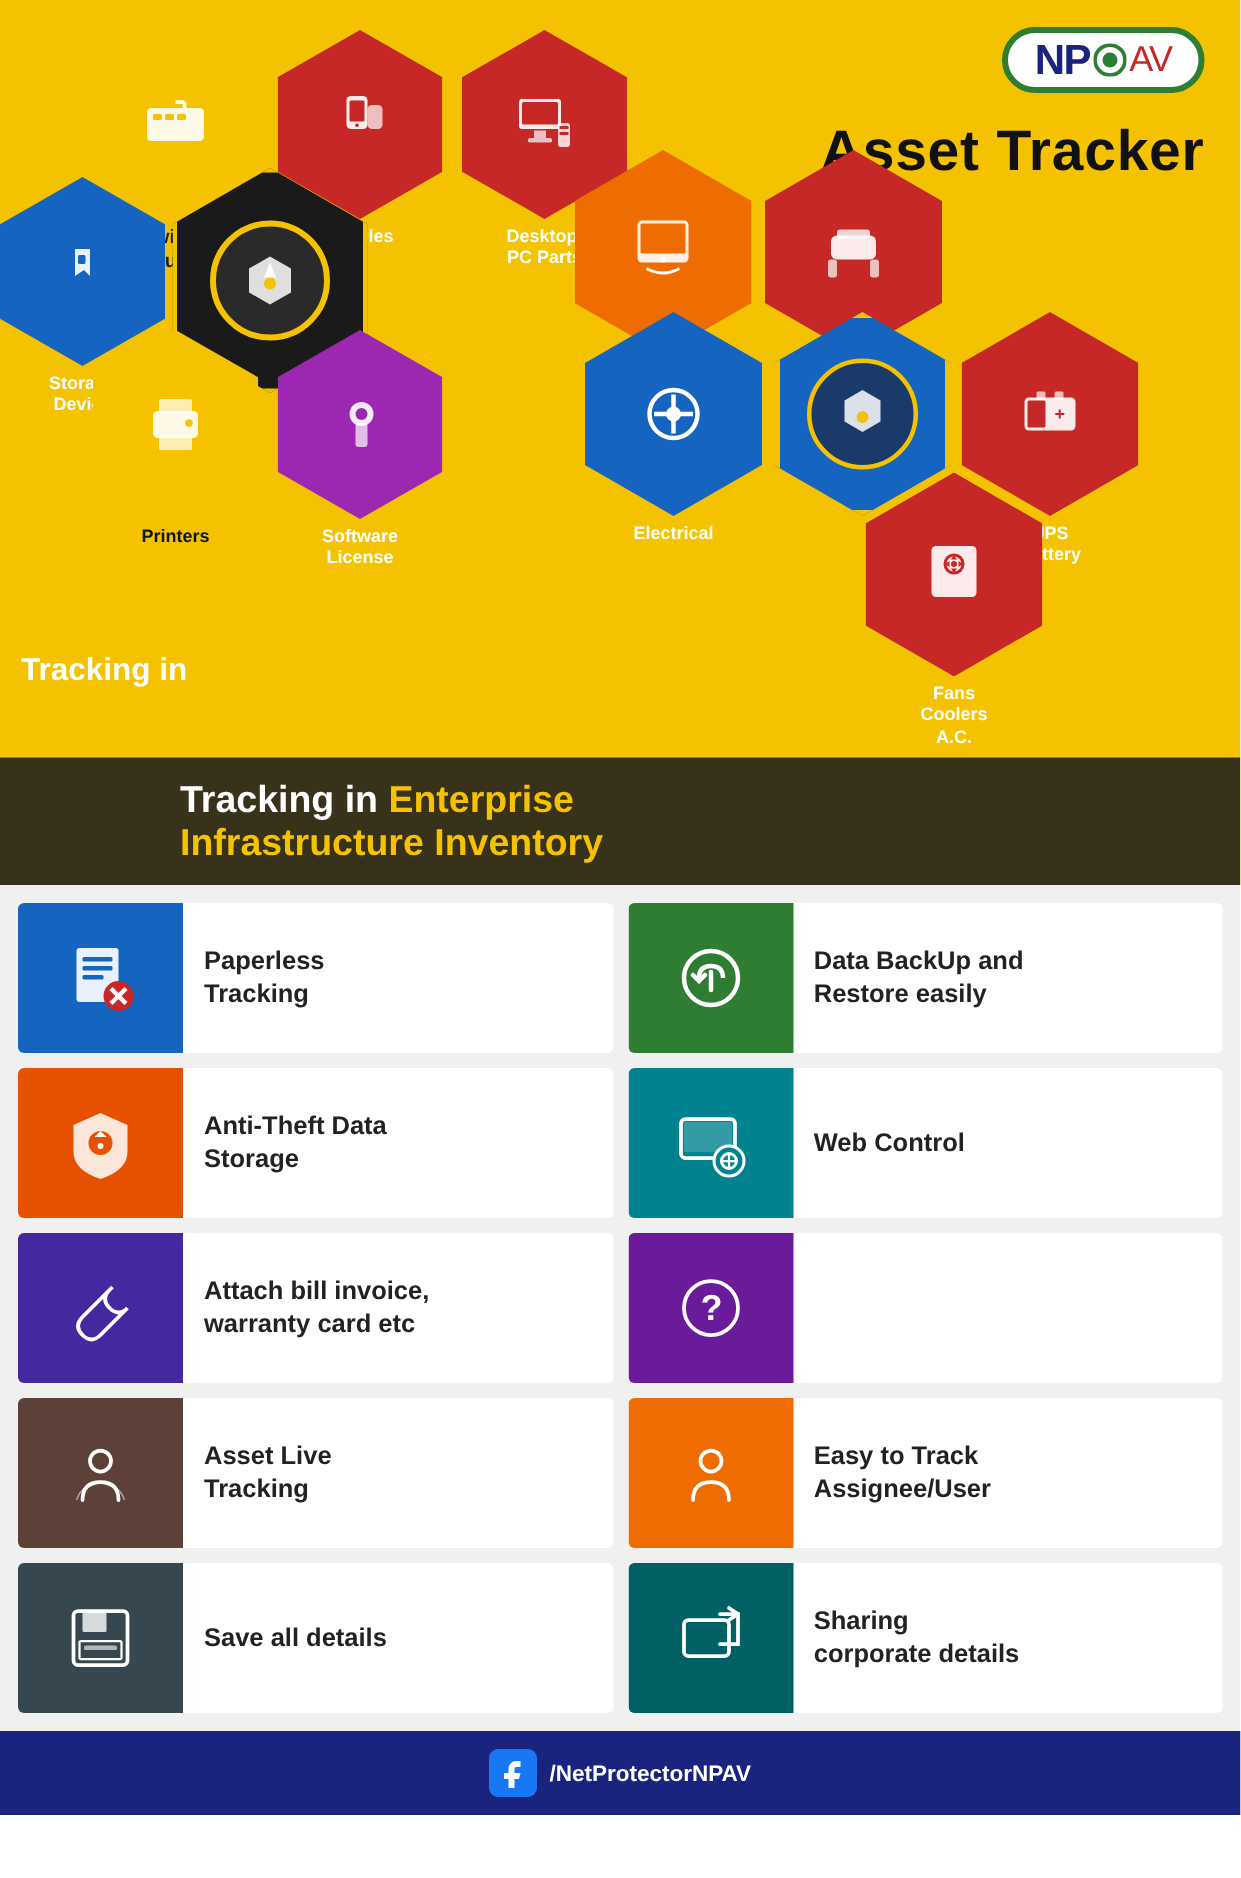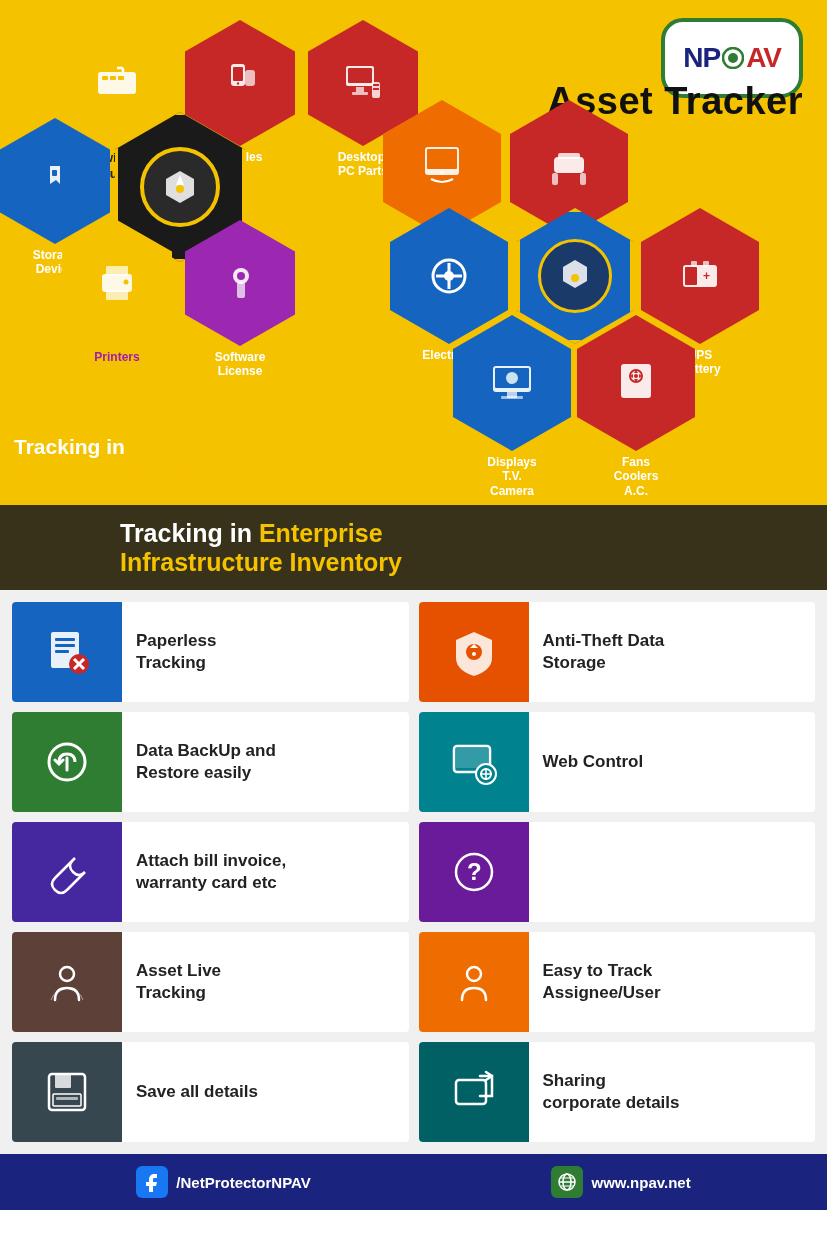--- a/index.html
+++ b/index.html
@@ -21,34 +21,34 @@
     }
 
     
     .logo-badge {
       position: absolute;
       top: 18px;
       right: 24px;
       background: #fff;
       border: 4px solid #2e7d32;
       border-radius: 22px;
-      padding: 20px 18px;
+      padding: 2px 18px;
       display: flex;
       align-items: center;
       gap: 0;
     }
     .logo-np {
       font-size: 28px;
       font-weight: 900;
       color: #1a237e;
       letter-spacing: -1px;
     }
     .logo-av {
-      font-size: 28px;
-      font-weight: 700;
+      font-size: 24px;
+      font-weight: 400;
       color: #c62828;
       letter-spacing: -1px;
     }
 
     .asset-tracker-title {
       position: absolute;
       top: 80px;
       right: 24px;
       font-size: 38px;
       font-weight: 900;
@@ -294,21 +294,21 @@
 
   <div class="hex-container" style="left:62px;top:220px;">
     <div class="hexagon" style="width:110px;height:126px;background:#F5C200;">
       <svg width="46" height="46" viewBox="0 0 46 46" fill="white">
           <rect x="8" y="14" width="30" height="18" rx="3" fill="white" opacity="0.9"></rect>
           <rect x="12" y="6" width="22" height="10" rx="1" fill="white" opacity="0.7"></rect>
           <rect x="12" y="30" width="22" height="10" rx="1" fill="white" opacity="0.7"></rect>
           <circle cx="32" cy="22" r="2.5" fill="#F5C200"></circle>
         </svg>
     </div>
-    <div class="hex-label" style="color:#a21caf;text-align:right;">Printers</div>
+    <div class="hex-label" style="color:#0f172a;text-align:right;">Printers</div>
   </div>
 
   <div class="hex-container" style="left:185px;top:220px;">
     <div class="hexagon" style="width:110px;height:126px;background:#9c27b0;">
       <svg width="46" height="46" viewBox="0 0 46 46" fill="white">
           <circle cx="24" cy="16" r="8" fill="white" opacity="0.9"></circle>
           <rect x="20" y="22" width="8" height="16" rx="2" fill="white" opacity="0.7"></rect>
           <circle cx="24" cy="16" r="4" fill="#9c27b0"></circle>
         </svg>
     </div>
@@ -344,32 +344,20 @@
           <rect x="16" y="10" width="6" height="6" rx="1" fill="white" opacity="0.7"></rect>
           <rect x="28" y="10" width="6" height="6" rx="1" fill="white" opacity="0.7"></rect>
           <rect x="10" y="16" width="12" height="18" rx="1" fill="#c62828"></rect>
           <text x="28" y="29" fill="#c62828" font-size="12" font-weight="bold">+</text>
           <text x="14" y="29" fill="#c62828" font-size="12" font-weight="bold">−</text>
         </svg>
     </div>
     <div class="hex-label">UPS<br>Battery</div>
   </div>
 
-  <div class="hex-container" style="left:453px;top:315px;">
-    <div class="hexagon" style="width:118px;height:136px;background:#1565C0;">
-      <svg width="50" height="50" viewBox="0 0 50 50" fill="white">
-          <rect x="6" y="8" width="38" height="26" rx="3" fill="white" opacity="0.9"></rect>
-          <rect x="8" y="10" width="34" height="20" rx="1" fill="#1565C0"></rect>
-          <rect x="20" y="34" width="10" height="6" fill="white" opacity="0.7"></rect>
-          <rect x="14" y="38" width="22" height="3" rx="1" fill="white" opacity="0.6"></rect>
-          <circle cx="25" cy="20" r="6" fill="white" opacity="0.8"></circle>
-        </svg>
-    </div>
-    <div class="hex-label">Displays<br>T.V.<br>Camera</div>
-  </div>
 
   <div class="hex-container" style="left:577px;top:315px;">
     <div class="hexagon" style="width:118px;height:136px;background:#c62828;">
       <svg width="50" height="50" viewBox="0 0 50 50" fill="white">
           <rect x="10" y="6" width="30" height="34" rx="3" fill="white" opacity="0.9"></rect>
           <circle cx="25" cy="18" r="6" stroke="#c62828" stroke-width="2" fill="none"></circle>
           <circle cx="25" cy="18" r="2" fill="#c62828"></circle>
           <path d="M25 12 L27 15 L23 15 Z" fill="#c62828"></path>
           <path d="M31 18 L28 20 L28 16 Z" fill="#c62828"></path>
           <path d="M25 24 L23 21 L27 21 Z" fill="#c62828"></path>
@@ -404,41 +392,41 @@
             <rect x="14" y="24" width="14" height="3" rx="1" fill="#1565C0"></rect>
             <circle cx="38" cy="38" r="10" fill="#c62828"></circle>
             <line x1="33" y1="33" x2="43" y2="43" stroke="white" stroke-width="3"></line>
             <line x1="43" y1="33" x2="33" y2="43" stroke="white" stroke-width="3"></line>
           </svg>
       </div>
       <div class="feature-text">Paperless<br>Tracking</div>
     </div>
 
     <div class="feature-card">
+      <div class="feature-icon-box color-green">
+        <svg viewBox="0 0 52 52">
+            <circle cx="26" cy="26" r="18" stroke="white" stroke-width="3" fill="none"></circle>
+            <path d="M18 26 Q18 18 26 18 Q34 18 34 26" stroke="white" stroke-width="3" fill="none"></path>
+            <path d="M14 24 L18 28 L22 24" stroke="white" stroke-width="3" fill="none" stroke-linecap="round"></path>
+            <path d="M26 34 L26 22" stroke="white" stroke-width="3" stroke-linecap="round"></path>
+          </svg>
+      </div>
+      <div class="feature-text">Data BackUp and<br>Restore easily</div>
+    </div>
+
+    <div class="feature-card">
       <div class="feature-icon-box color-orange">
         <svg viewBox="0 0 52 52">
             <path d="M26 6 L44 14 L44 32 Q44 44 26 50 Q8 44 8 32 L8 14 Z" fill="white" opacity="0.85"></path>
             <circle cx="26" cy="26" r="8" fill="#E65100"></circle>
             <path d="M22 22 L26 18 L30 22" fill="white"></path>
             <circle cx="26" cy="28" r="2" fill="white"></circle>
           </svg>
       </div>
       <div class="feature-text">Anti-Theft Data<br>Storage</div>
-    </div>
-
-    <div class="feature-card">
-      <div class="feature-icon-box color-green">
-        <svg viewBox="0 0 52 52">
-            <circle cx="26" cy="26" r="18" stroke="white" stroke-width="3" fill="none"></circle>
-            <path d="M18 26 Q18 18 26 18 Q34 18 34 26" stroke="white" stroke-width="3" fill="none"></path>
-            <path d="M14 24 L18 28 L22 24" stroke="white" stroke-width="3" fill="none" stroke-linecap="round"></path>
-            <path d="M26 34 L26 22" stroke="white" stroke-width="3" stroke-linecap="round"></path>
-          </svg>
-      </div>
-      <div class="feature-text">Data BackUp and<br>Restore easily</div>
     </div>
 
     <div class="feature-card">
       <div class="feature-icon-box color-teal">
         <svg viewBox="0 0 52 52">
             <rect x="6" y="10" width="36" height="26" rx="3" stroke="white" stroke-width="2.5" fill="none"></rect>
             <rect x="8" y="12" width="32" height="20" rx="1" fill="white" opacity="0.2"></rect>
             <circle cx="38" cy="38" r="10" fill="#00838F" stroke="white" stroke-width="2"></circle>
             <circle cx="38" cy="38" r="5" stroke="white" stroke-width="2" fill="none"></circle>
             <line x1="38" y1="32" x2="38" y2="44" stroke="white" stroke-width="1.5"></line>
@@ -515,25 +503,13 @@
 
 <div class="footer-bar">
   <div class="footer-item">
     <div class="footer-icon fb-icon">
       <svg width="20" height="20" viewBox="0 0 20 20">
           <path d="M15 2h-3a5 5 0 0 0-5 5v3H4v4h3v8h4v-8h3l1-4h-4V7a1 1 0 0 1 1-1h3z" fill="white"></path>
         </svg>
     </div>
     <span>/NetProtectorNPAV</span>
   </div>
-  <div class="footer-item">
-    <div class="footer-icon web-icon">
-      <svg width="20" height="20" viewBox="0 0 20 20">
-          <circle cx="10" cy="10" r="8" stroke="white" stroke-width="1.5" fill="none"></circle>
-          <ellipse cx="10" cy="10" rx="4" ry="8" stroke="white" stroke-width="1.5" fill="none"></ellipse>
-          <line x1="2" y1="10" x2="18" y2="10" stroke="white" stroke-width="1.5"></line>
-          <line x1="4" y1="6" x2="16" y2="6" stroke="white" stroke-width="1"></line>
-          <line x1="4" y1="14" x2="16" y2="14" stroke="white" stroke-width="1"></line>
-        </svg>
-    </div>
-    <span>www.npav.net</span>
-  </div>
 </div>
 
 </body></html>

